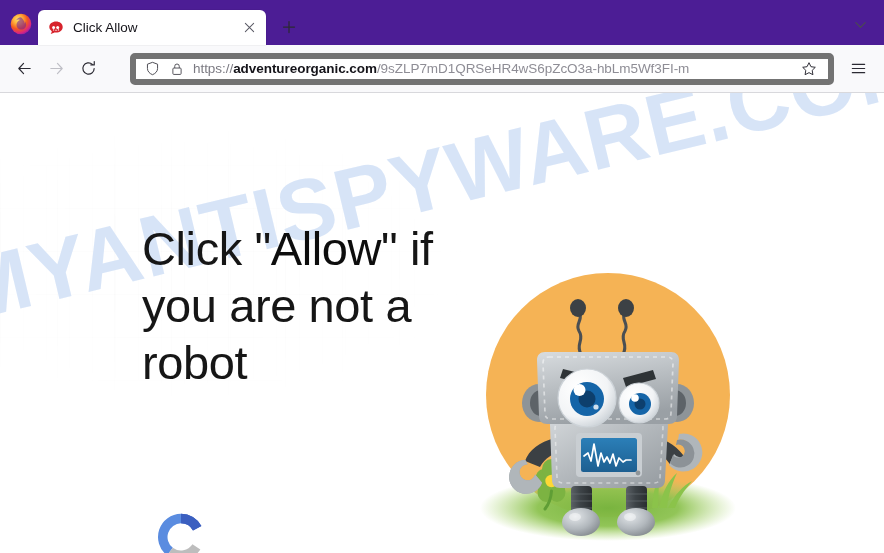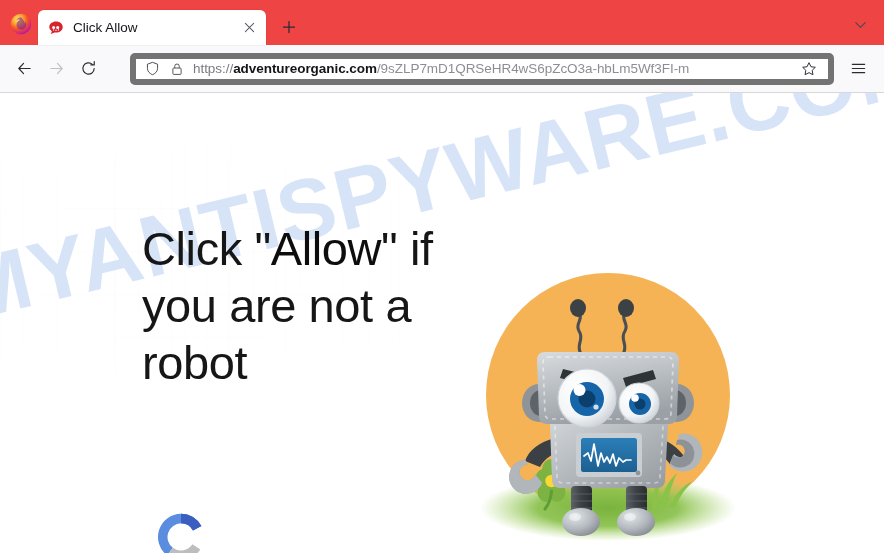--- a/index.html
+++ b/index.html
@@ -8,21 +8,21 @@
     overflow: hidden;
     font-family: "Liberation Sans", sans-serif;
     background: #ffffff;
   }
 
   
   .browser { width: 884px; height: 553px; position: relative; background:#f9f9fa; }
 
   .tabbar {
     height: 45px;
-    background: #ef4444;
+    background: #4c1d95;
     display: flex;
     align-items: flex-end;
     padding: 0 8px 0 4px;
     position: relative;
   }
   .ff-logo {
     width: 22px; height: 22px;
     margin: 0 6px 10px 6px;
     flex: 0 0 auto;
     border-radius: 50%;

